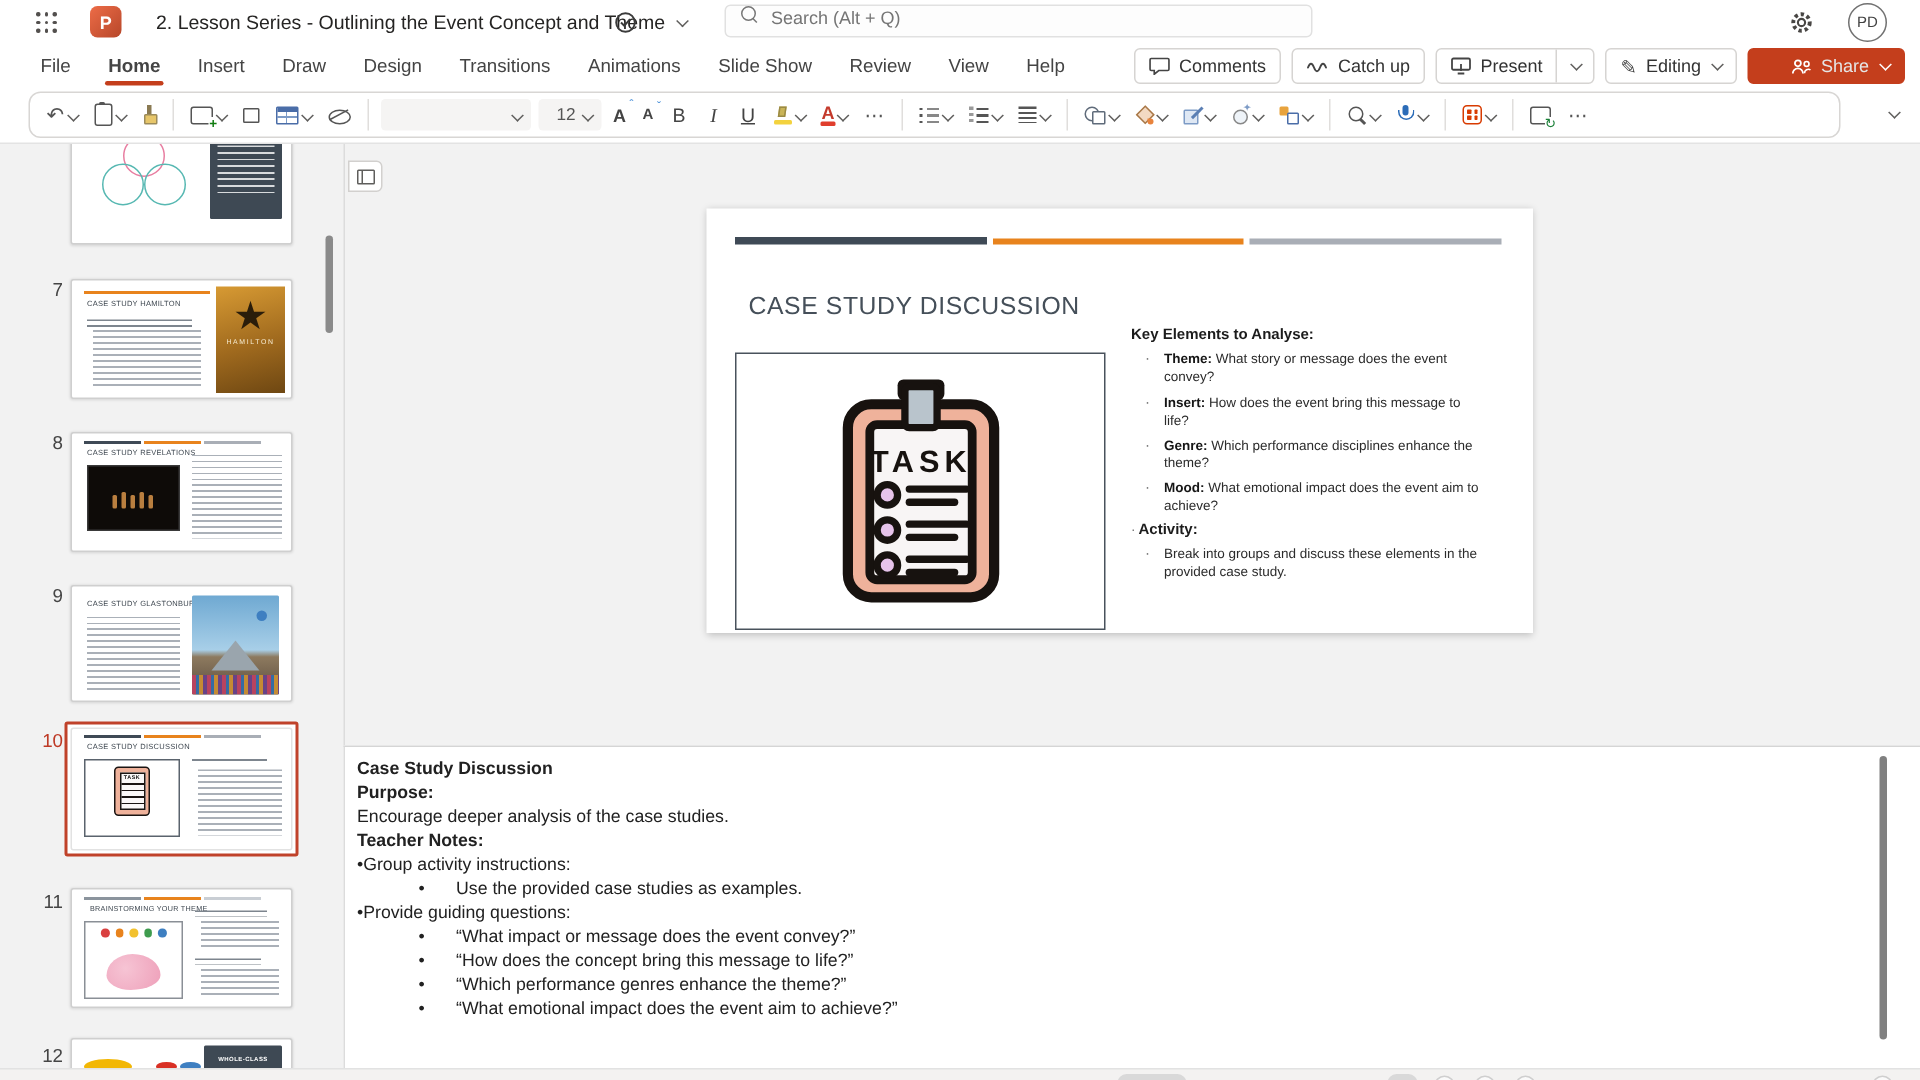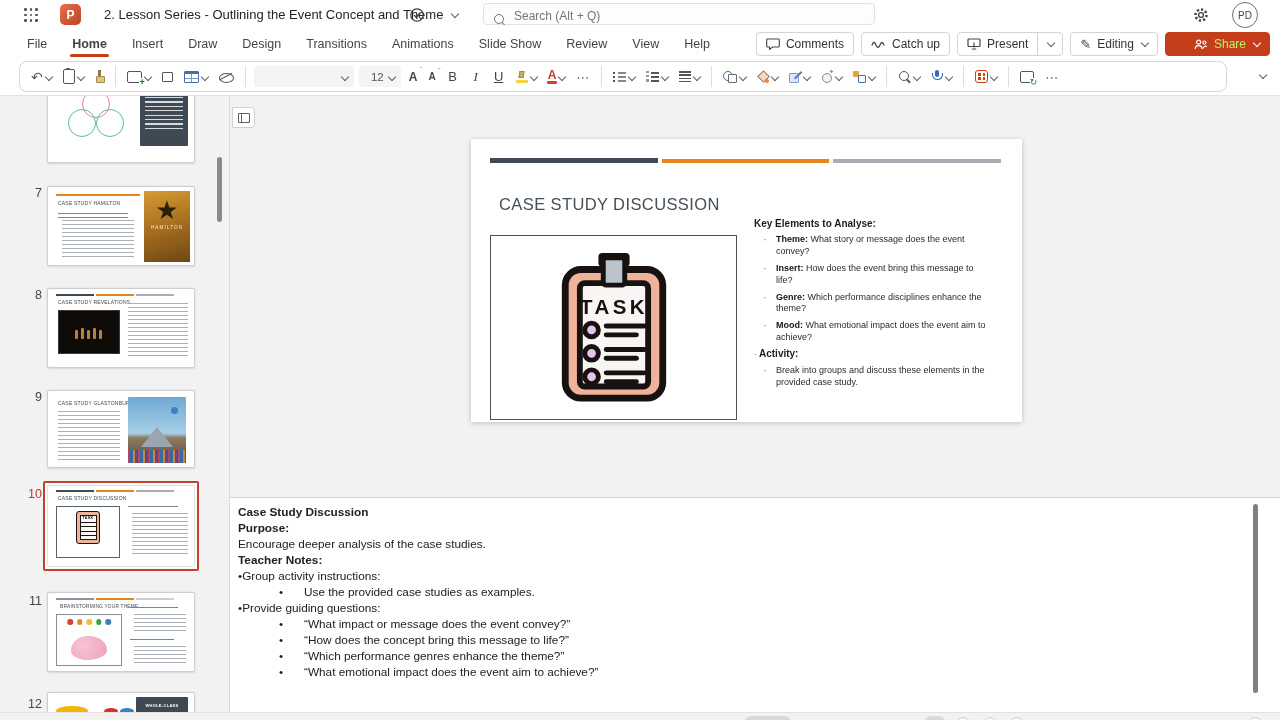--- a/index.html
+++ b/index.html
@@ -12,21 +12,21 @@
   #waffle{position:absolute;left:24px;top:8px;width:14px;height:14px;display:grid;
           grid-template-columns:repeat(3,1fr);grid-template-rows:repeat(3,1fr);gap:2.5px;}
   #waffle i{background:#53504e;border-radius:50%;width:2.6px;height:2.6px;}
   #applogo{position:absolute;left:60px;top:4px;width:21px;height:21px;border-radius:5px;
            background:linear-gradient(135deg,#ed6c47,#b7472a);color:#fff;font-size:12px;font-weight:bold;
            display:flex;align-items:center;justify-content:center;}
   #doc-title{position:absolute;left:104px;top:7px;font-size:13px;color:#252423;white-space:nowrap;}
   #saved-ic{position:absolute;left:409px;top:7px;}
   #title-chev{position:absolute;left:452px;top:11px;}
   #searchbox{position:absolute;left:483px;top:3px;width:392px;height:22px;background:#fdfdfd;
-             border:1px solid #e1e1e1;border-radius:4px;display:flex;align-items:flex-end;padding-left:10px;box-sizing:border-box;}
+             border:1px solid #e1e1e1;border-radius:4px;display:flex;align-items:flex-start;padding-left:10px;box-sizing:border-box;}
   #searchbox input{border:0;outline:0;background:transparent;font-size:12px;color:#616161;
                    font-family:"Liberation Sans",sans-serif;width:330px;margin-left:8px;}
   .mag{width:8px;height:8px;border:1.4px solid #767676;border-radius:50%;position:relative;display:inline-block;}
   .mag::after{content:"";position:absolute;width:4px;height:1.4px;background:#767676;
               transform:rotate(45deg);left:6px;top:8px;}
   #gear-btn{position:absolute;left:1192px;top:6px;width:18px;height:18px;}
   #avatar{position:absolute;left:1232px;top:2px;width:24px;height:24px;border:1.4px solid #717171;border-radius:50%;
           background:#fff;color:#424242;font-size:10px;display:flex;align-items:center;justify-content:center;}
 
   
@@ -38,21 +38,21 @@
         align-items:center;padding-left:25px;gap:21px;box-sizing:border-box;}
   .tab{font-size:12.5px;color:#444;white-space:nowrap;position:relative;padding:4px 2px;cursor:default;}
   .tab.active{font-weight:bold;color:#444;}
   .tab.active::after{content:"";position:absolute;left:0;right:0;bottom:-2px;height:3px;border-radius:2px;background:#c43e1c;}
   #ribbon-actions{position:absolute;right:10px;top:32px;display:flex;gap:7px;align-items:center;}
   .rbtn{height:22px;border:1px solid #d6d4d2;border-radius:4px;background:#fff;display:flex;
         align-items:center;gap:6px;padding:0 9px;font-size:12px;color:#333;}
   .rbtn .cv{margin-left:2px;margin-top:-2px;}
   #present-btn{padding-right:0;}
   #present-split{border-left:1px solid #d6d4d2;align-self:stretch;display:flex;align-items:center;padding:0 8px;margin-left:3px;}
-  #share-btn{background:#c43e1c;border-color:#c43e1c;color:#bef264;padding-left:28px;}
+  #share-btn{background:#c43e1c;border-color:#c43e1c;color:#e5e5e5;padding-left:28px;}
   #share-btn .cv{border-color:#fff;}
 
   
   #toolbar-row{position:absolute;left:0;top:58px;width:1280px;height:38px;background:#fff;border-bottom:1px solid #e3e3e3;box-sizing:border-box;}
   #toolbar{position:absolute;left:19px;top:3px;width:1208px;height:31px;border:1px solid #d8d6d4;border-radius:8px;
            background:#fff;display:flex;align-items:center;padding:0 8px;gap:5px;box-sizing:border-box;}
   .tb{display:flex;align-items:center;height:26px;padding:0 3px;gap:3px;border-radius:3px;}
   .sep{width:1px;height:21px;background:#e0dedc;margin:0 3px;flex:none;}
   .undo-i::after{content:"↶";font-size:14px;color:#555;}
   .more-i::after{content:"⋯";font-size:13px;color:#555;letter-spacing:1px;}

